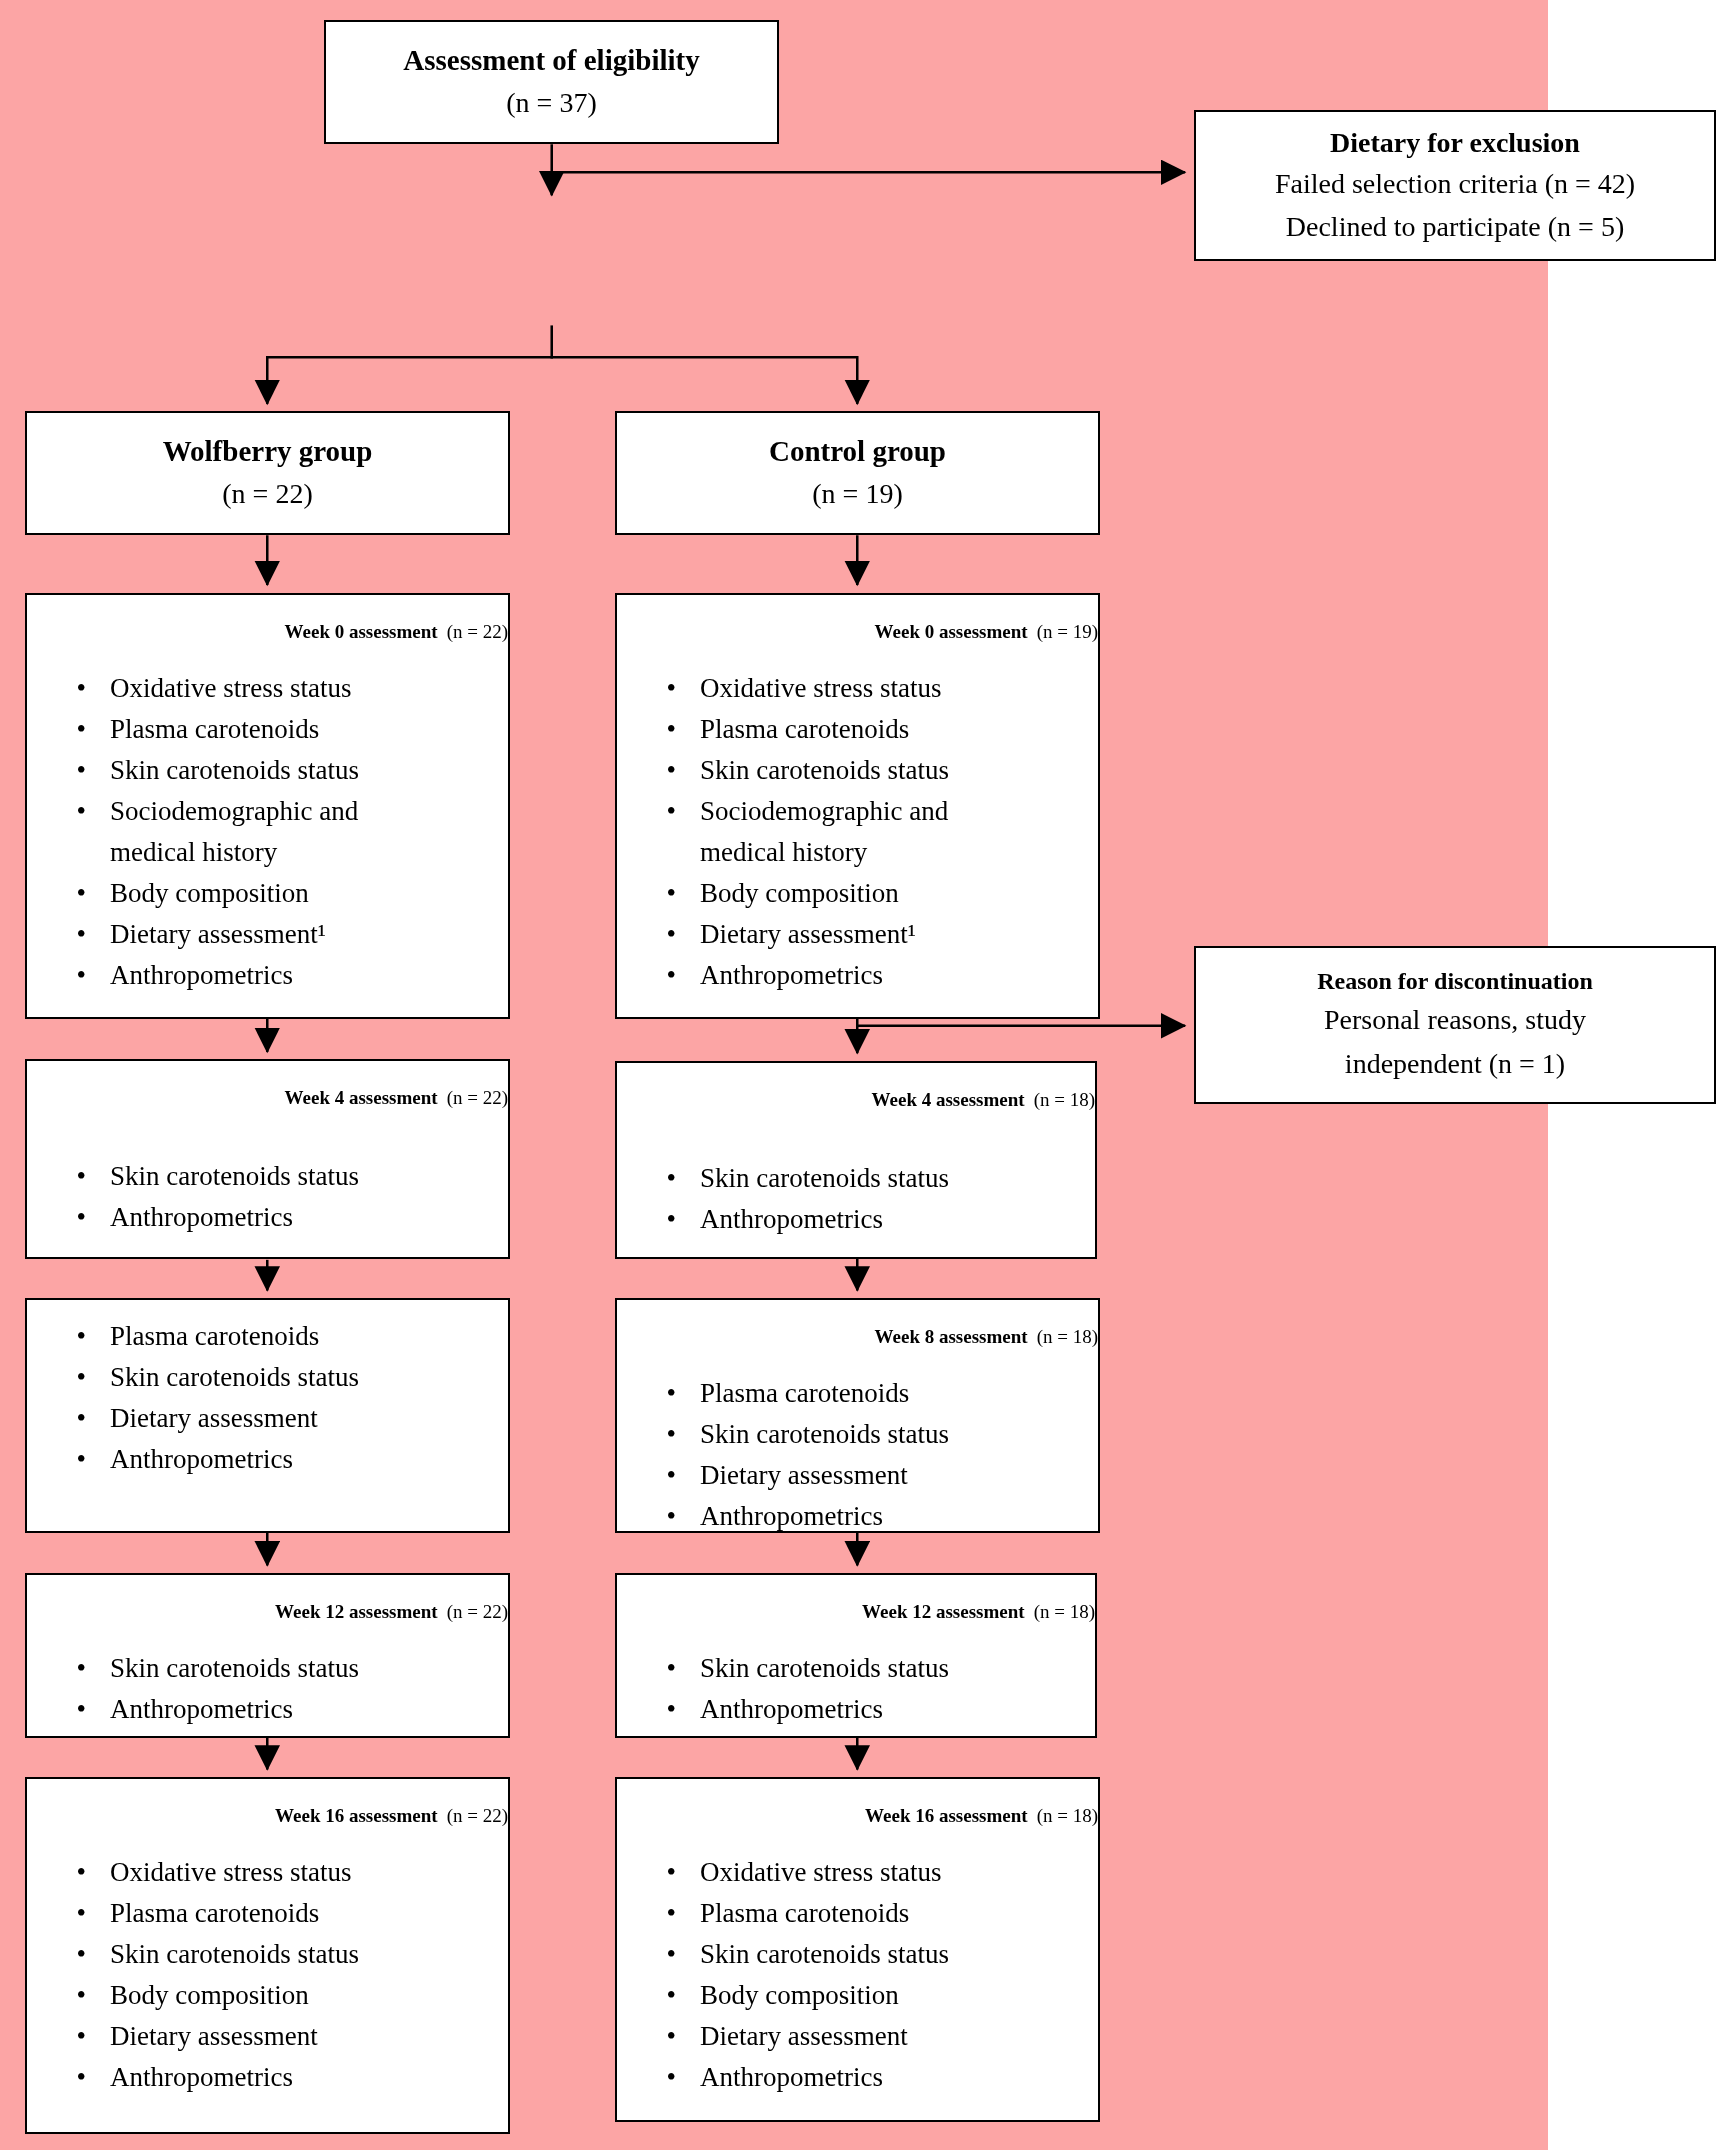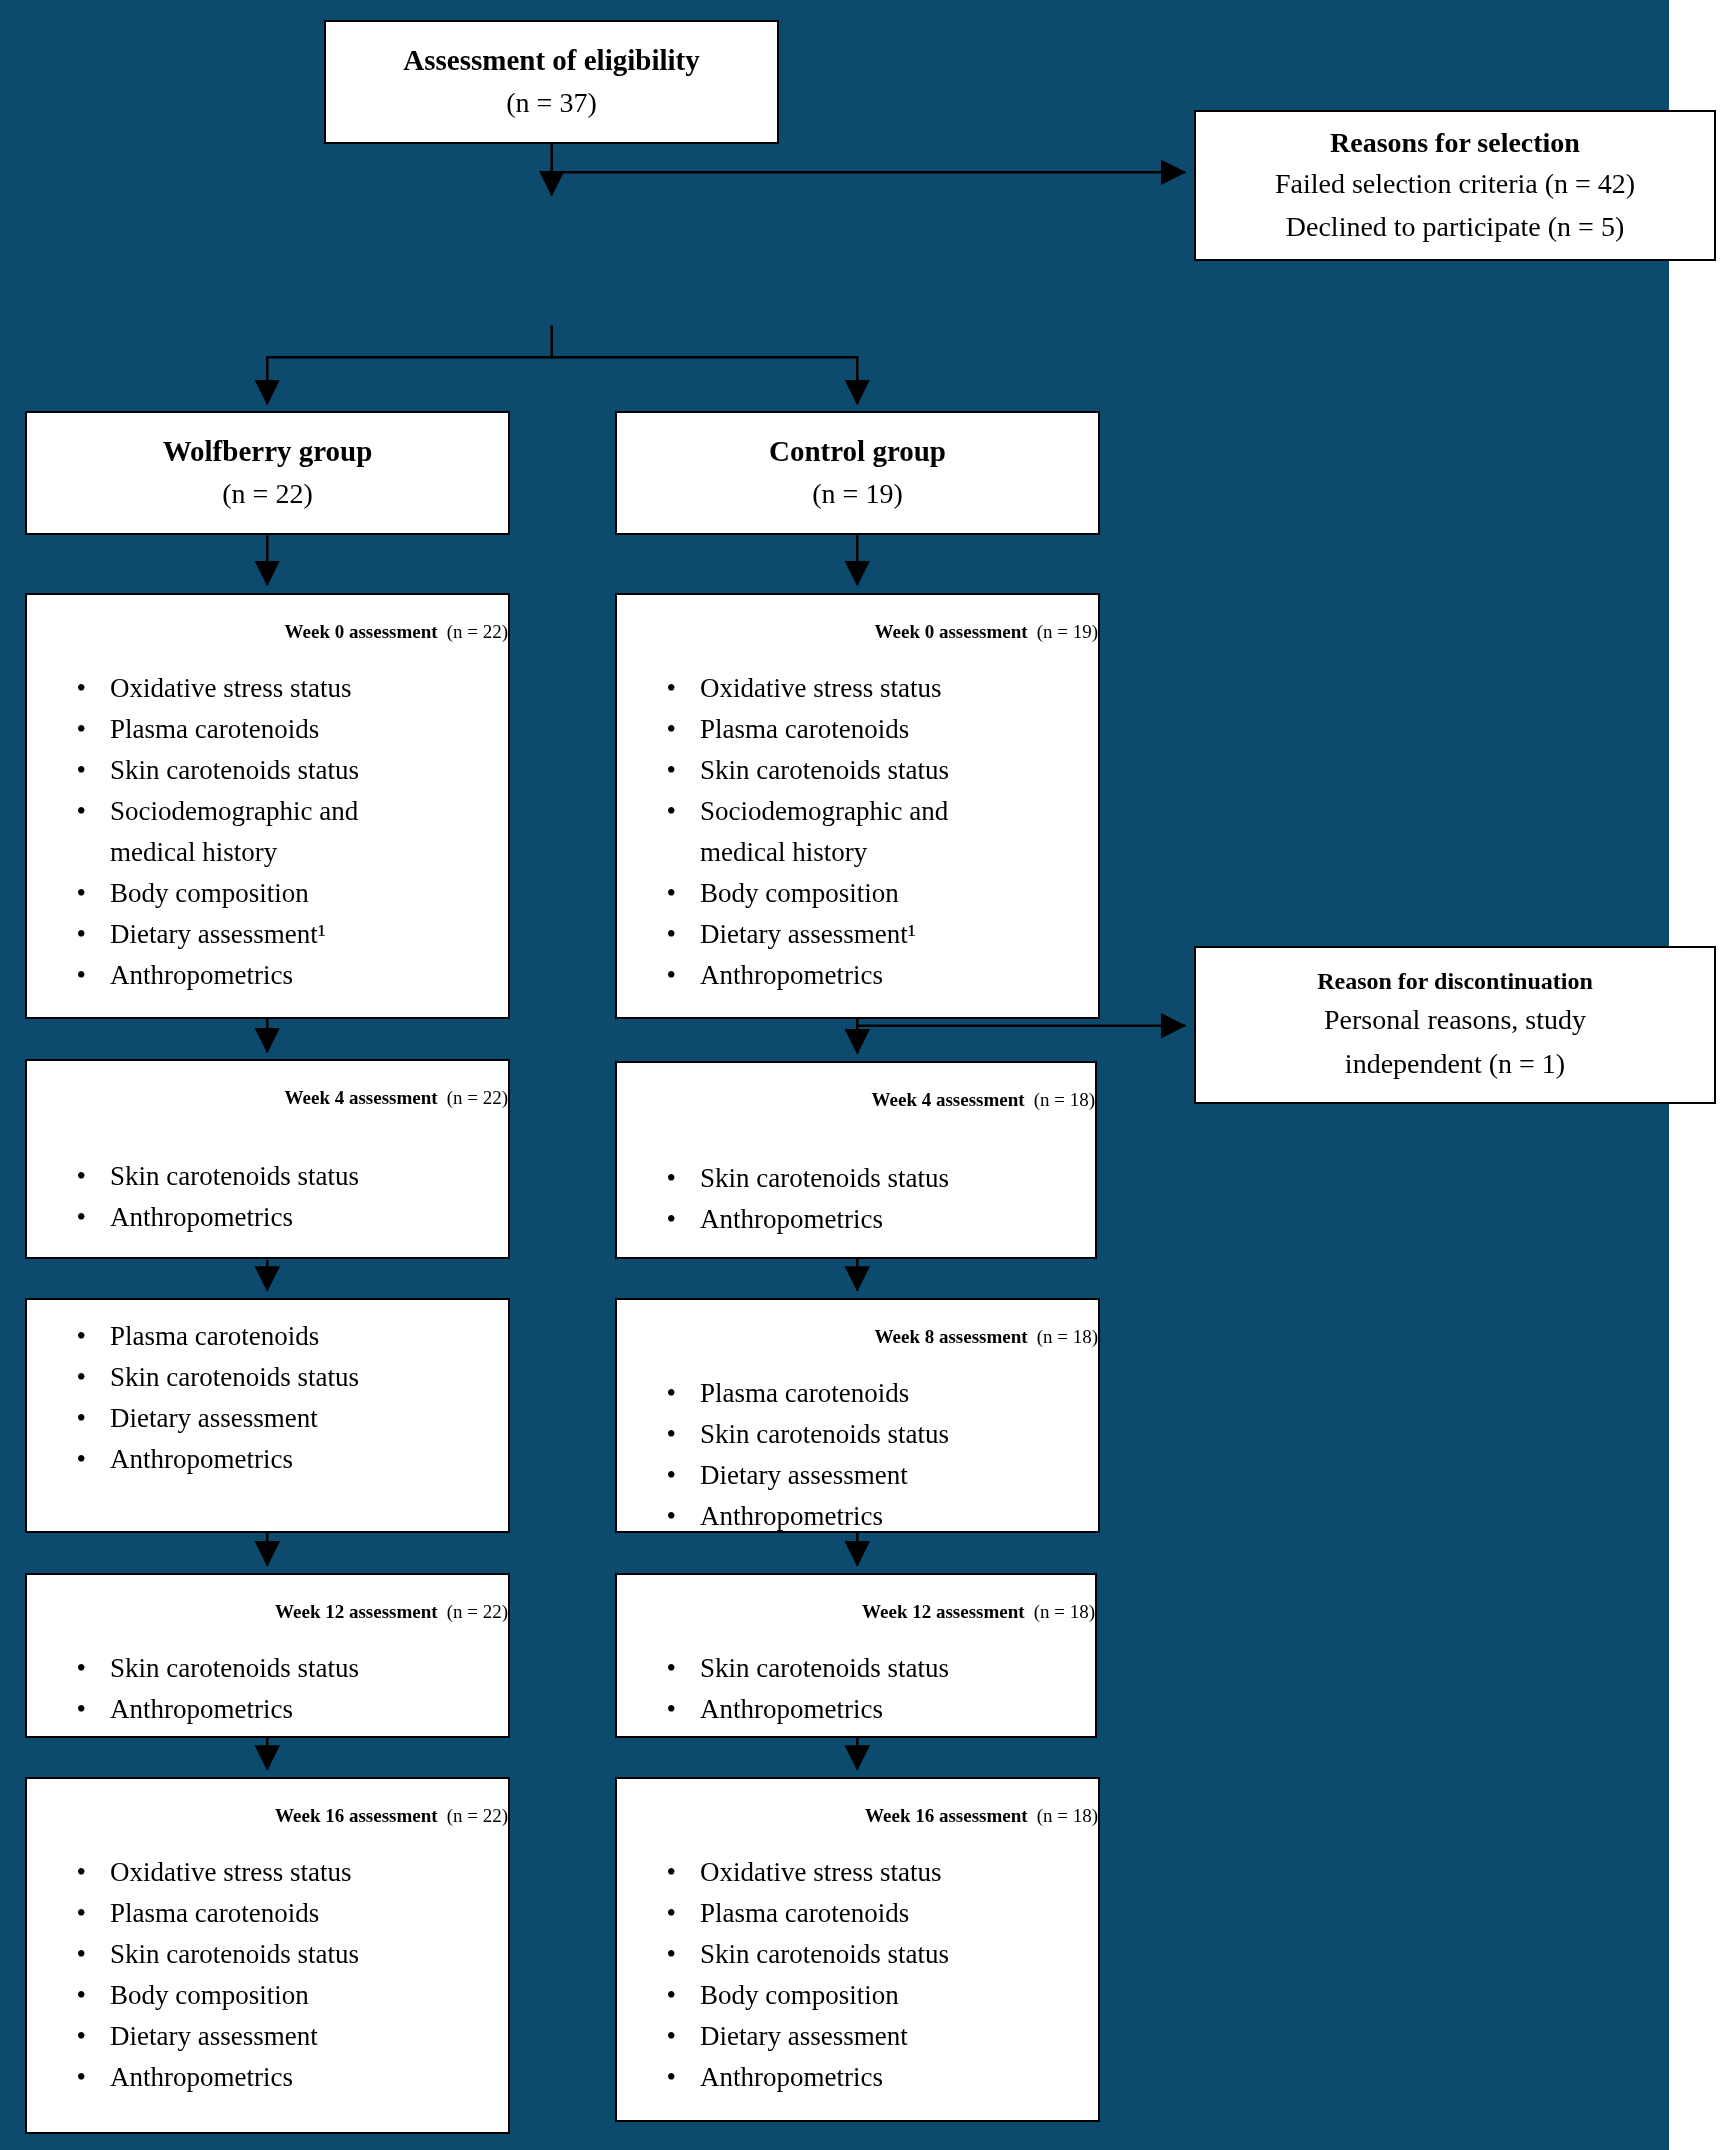--- a/index.html
+++ b/index.html
@@ -1,21 +1,21 @@
 <!DOCTYPE html>
 <html style="font-size:10.2px"><head>
 <meta charset="utf-8">
 <style>
   * { box-sizing: border-box; margin: 0; padding: 0; }
   html, body { background: #ffffff; }
   .canvas {
     position: relative;
-    width: 1669px;
+    width: 1548px;
     height: 2151px;
-    background: #0c4a6e;
+    background: #fca5a5;
     color: #000;
     font-family: "Liberation Serif", "DejaVu Serif", serif;
   }
   .box {
     position: absolute;
     background: #fff;
     border: 2.6px solid #000;
   }
   .center-box {
     display: flex;
@@ -84,21 +84,21 @@
     <line x1="419" y1="2724" x2="419" y2="2774" marker-end="url(#ah)"></line>
     <line x1="1344" y1="2724" x2="1344" y2="2774" marker-end="url(#ah)"></line>
   </svg>
 
   <div class="box center-box" style="left:324px; top:20.4px; width:455px; height:124px">
     <div class="box-title">Assessment of eligibility</div>
     <div class="box-sub">(n = 37)</div>
   </div>
 
   <div class="box center-box" style="left:1194px; top:110px; width:522px; height:151px">
-    <div class="box-title" style="font-size:28px">Reasons for selection</div>
+    <div class="box-title" style="font-size:28px">Dietary for exclusion</div>
     <div class="side-line">Failed selection criteria (n = 42)</div>
     <div class="side-line">Declined to participate (n = 5)</div>
   </div>
 
 
   <div class="box center-box" style="left:25px; top:411px; width:485px; height:124px">
     <div class="box-title">Wolfberry group</div>
     <div class="box-sub">(n = 22)</div>
   </div>
 

